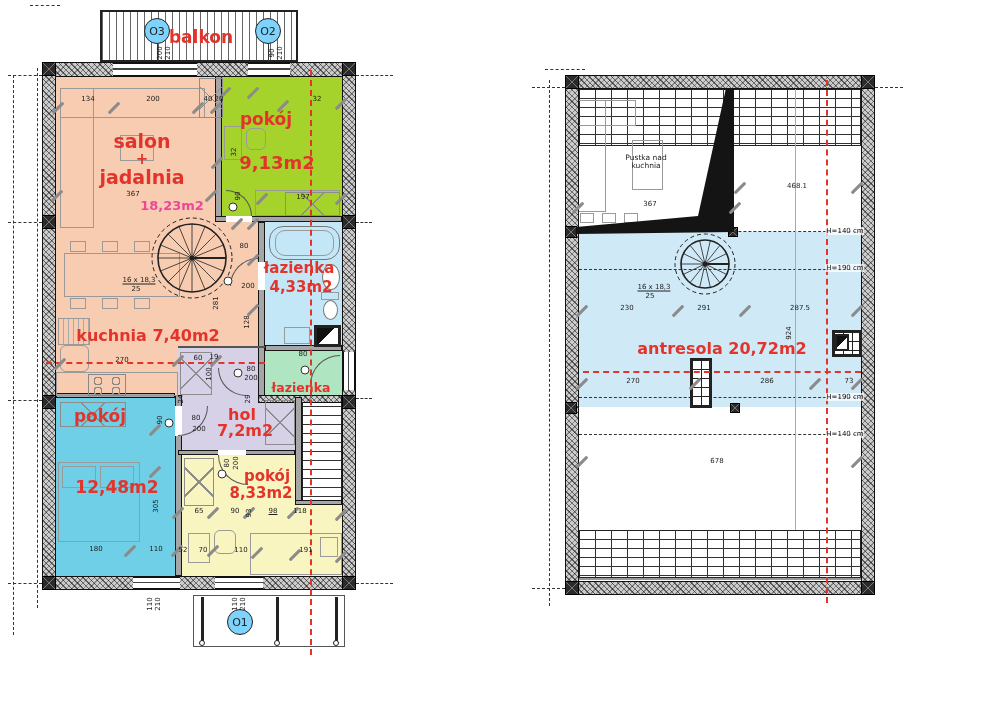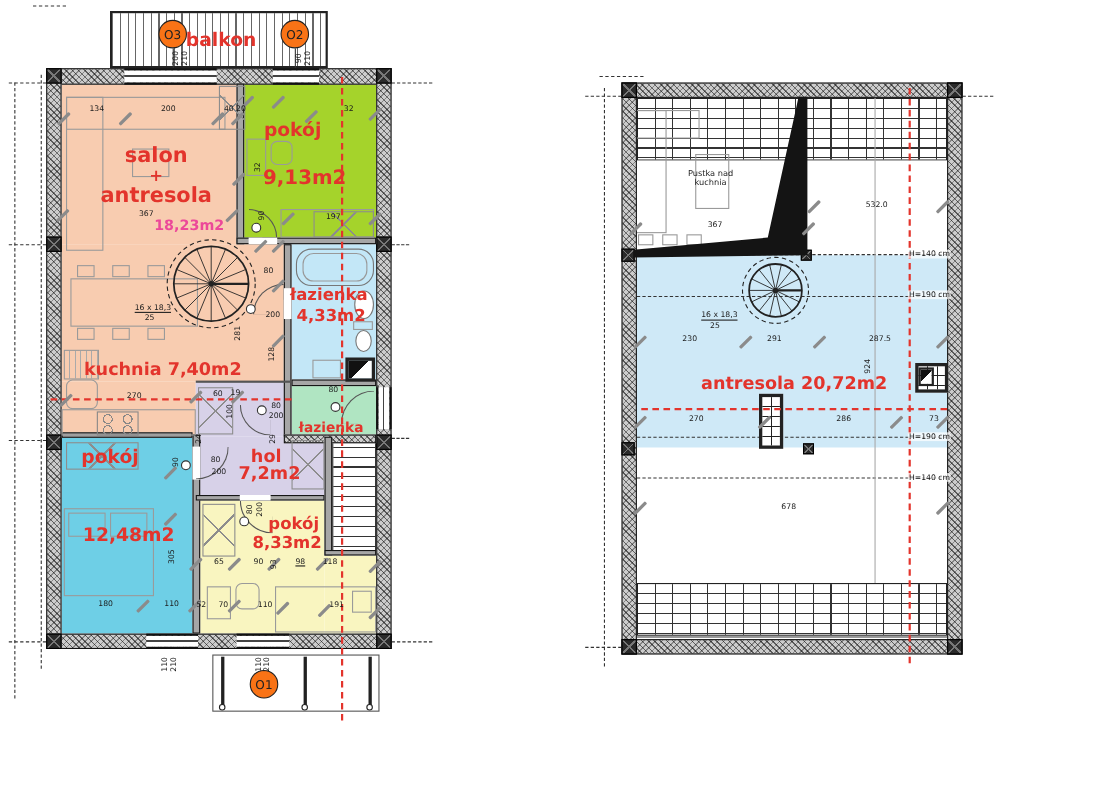--- a/index.html
+++ b/index.html
@@ -23,21 +23,21 @@
   .brick{position:absolute;background-color:#fff;
     background-image:repeating-linear-gradient(180deg,transparent 0 8px,#333 8px 9px),
                      repeating-linear-gradient(90deg,transparent 0 15px,#333 15px 16px);
     border:1px solid #222;}
   .balcony{position:absolute;background-color:#fff;border:2px solid #222;
     background-image:repeating-linear-gradient(90deg,#666 0 1px,transparent 1px 7px);}
   .terrace{position:absolute;background:#fff;border:1px solid #555;}
   .post{position:absolute;width:3px;background:#222;}
   .postdot{position:absolute;width:6px;height:6px;border:1px solid #222;border-radius:50%;background:#fff;}
   .ocirc{position:absolute;width:26px;height:26px;border:1.5px solid #222;border-radius:50%;
-    background:#f97316;color:#222;font-size:11px;display:flex;align-items:center;justify-content:center;}
+    background:#7dd3fc;color:#222;font-size:11px;display:flex;align-items:center;justify-content:center;}
   .stem{position:absolute;width:1px;background:#333;}
   .rlabel{position:absolute;font-weight:bold;text-align:center;line-height:1.05;
     white-space:nowrap;transform:translate(-50%,-50%);font-family:"DejaVu Sans",sans-serif;}
   .dim{position:absolute;font-size:7px;color:#1c1c1c;white-space:nowrap;
     transform:translate(-50%,-50%);z-index:30;}
   .dim.rot{transform:translate(-50%,-50%) rotate(-90deg);}
   .dim.u{border-bottom:1px solid #222;}
   .slash{position:absolute;width:3px;height:15px;background:#8b8b8b;border-radius:1px;
     transform:translate(-50%,-50%) rotate(45deg);z-index:25;}
   .doorcirc{position:absolute;width:9px;height:9px;border:1px solid #333;border-radius:50%;
@@ -241,21 +241,21 @@
     <div class="post" style="left:276px;top:597px;height:44px;"></div>
     <div class="post" style="left:335px;top:597px;height:44px;"></div>
     <div class="postdot" style="left:199px;top:640px;"></div>
     <div class="postdot" style="left:274px;top:640px;"></div>
     <div class="postdot" style="left:333px;top:640px;"></div>
     <div class="ocirc" style="left:227px;top:609px;">O1</div>
 
     <div class="rlabel" style="left:142px;top:160px;font-size:19px;color:#e3342c;">
       <div>salon</div>
       <div style="font-size:15px;">+</div>
-      <div>antresola</div>
+      <div>jadalnia</div>
     </div>
     <div class="rlabel" style="left:172px;top:206px;font-size:13px;color:#ec4899;">18,23m2</div>
     <div class="rlabel" style="left:266px;top:120px;font-size:17px;color:#e3342c;">pokój</div>
     <div class="rlabel" style="left:277px;top:163px;font-size:18px;color:#e3342c;">9,13m2</div>
     <div class="rlabel" style="left:299px;top:269px;font-size:15px;color:#e3342c;">łazienka</div>
     <div class="rlabel" style="left:301px;top:288px;font-size:15px;color:#e3342c;">4,33m2</div>
     <div class="rlabel" style="left:148px;top:336px;font-size:16px;color:#e3342c;">kuchnia 7,40m2</div>
     <div class="rlabel" style="left:301px;top:388px;font-size:12.5px;color:#e3342c;">łazienka</div>
     <div class="rlabel" style="left:242px;top:415px;font-size:16px;color:#e3342c;">hol</div>
     <div class="rlabel" style="left:245px;top:431px;font-size:16px;color:#e3342c;">7,2m2</div>
@@ -385,21 +385,21 @@
     <div class="redh" style="left:583px;top:371px;width:278px;"></div>
 
     <div class="rlabel" style="left:722px;top:349px;font-size:16px;color:#e3342c;">antresola 20,72m2</div>
     <div class="rlabel" style="left:646px;top:162px;font-size:7.5px;color:#222;font-weight:normal;">
       <div>Pustka nad</div>
       <div>kuchnia</div>
     </div>
 
     <div>
         <div class="dim" style="left: 650px; top: 204px;">367</div>
-        <div class="dim" style="left: 797px; top: 186px;">532.0</div>
+        <div class="dim" style="left: 797px; top: 186px;">468.1</div>
         <div class="dim" style="left: 627px; top: 308px;">230</div>
         <div class="dim" style="left: 704px; top: 308px;">291</div>
         <div class="dim" style="left: 800px; top: 308px;">287.5</div>
         <div class="dim rot" style="left: 789px; top: 333px;">924</div>
         <div class="dim" style="left: 633px; top: 381px;">270</div>
         <div class="dim" style="left: 767px; top: 381px;">286</div>
         <div class="dim" style="left: 849px; top: 381px;">73</div>
         <div class="dim" style="left: 717px; top: 461px;">678</div>
         <div class="dim u" style="left: 654px; top: 287px;">16 x 18,3</div>
         <div class="dim" style="left: 650px; top: 296px;">25</div>

